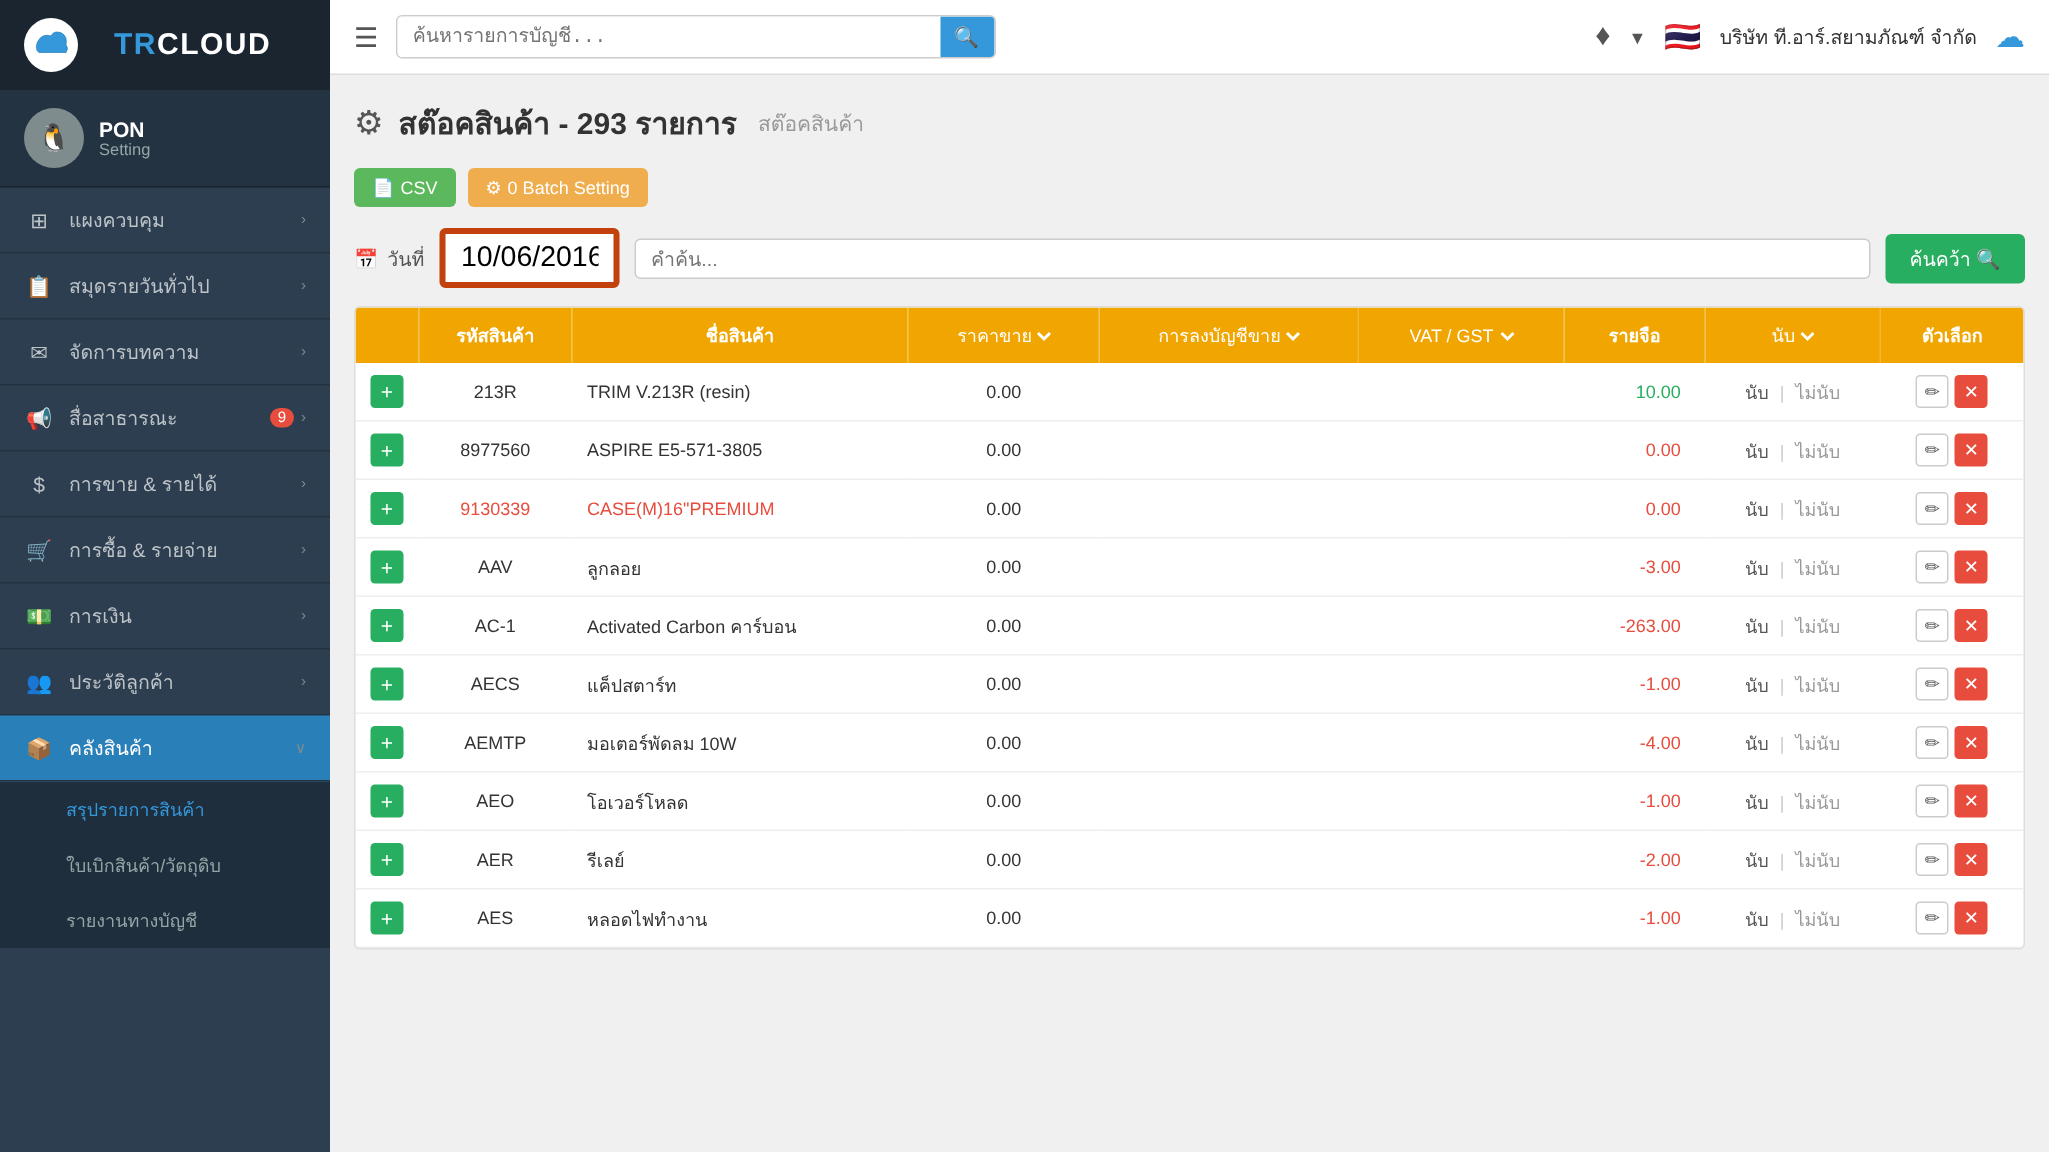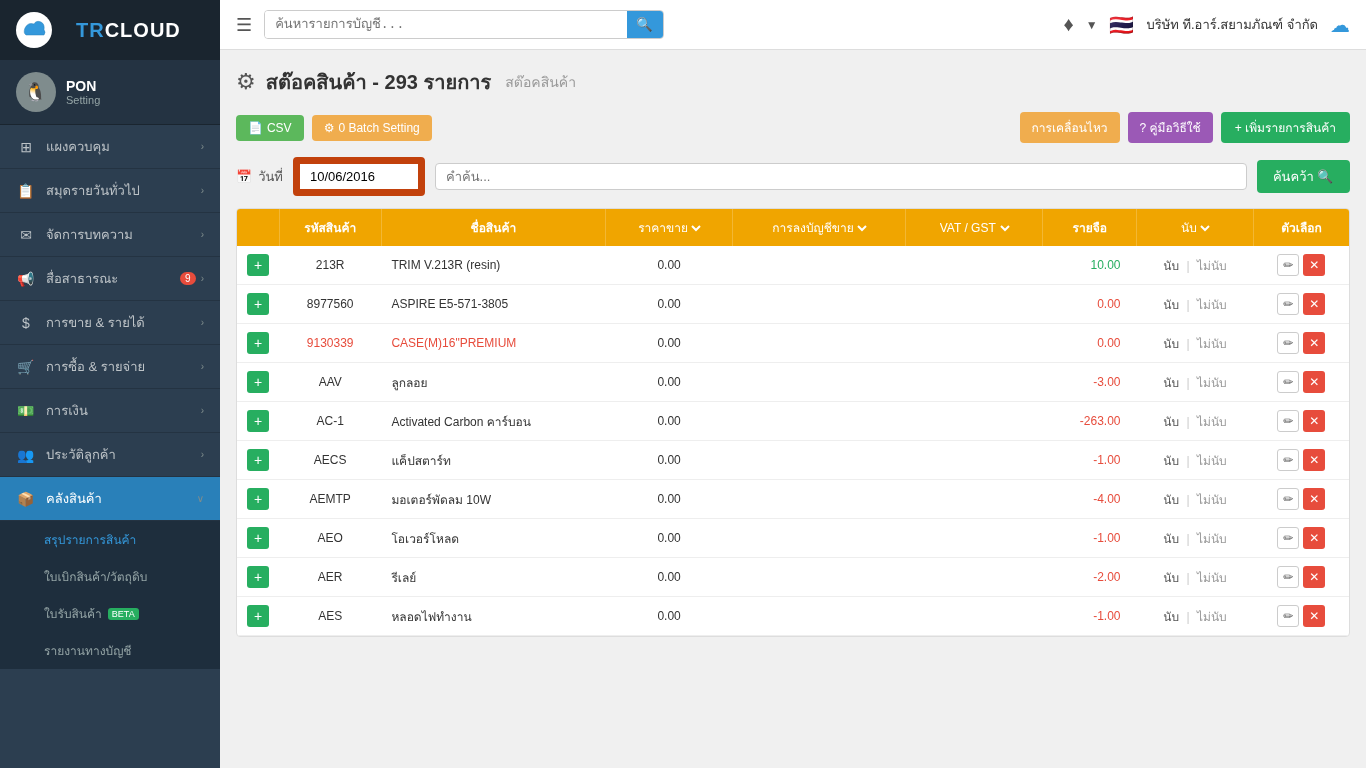--- a/index.html
+++ b/index.html
@@ -57,21 +57,21 @@
     .toolbar-left { display: flex; gap: 8px; }
     .btn-csv { background: #5cb85c; color: white; border: none; padding: 6px 12px; border-radius: 4px; cursor: pointer; font-size: 12px; display: flex; align-items: center; gap: 4px; }
     .btn-batch { background: #f0ad4e; color: white; border: none; padding: 6px 12px; border-radius: 4px; cursor: pointer; font-size: 12px; display: flex; align-items: center; gap: 4px; }
     .toolbar-right { display: flex; gap: 8px; }
     .btn-movement { background: #f0ad4e; color: white; border: none; padding: 6px 12px; border-radius: 4px; cursor: pointer; font-size: 12px; }
     .btn-help { background: #9b59b6; color: white; border: none; padding: 6px 12px; border-radius: 4px; cursor: pointer; font-size: 12px; }
     .btn-add { background: #27ae60; color: white; border: none; padding: 6px 14px; border-radius: 4px; cursor: pointer; font-size: 12px; }
 
     .filter-row { display: flex; align-items: center; gap: 10px; margin-bottom: 12px; }
     .filter-date-label { display: flex; align-items: center; gap: 6px; color: #555; font-size: 13px; }
-    .filter-date-input { border: 7px solid #c2410c; border-radius: 4px; padding: 5px 10px; font-size: 13px; width: 132px; }
+    .filter-date-input { border: 4px solid #c2410c; border-radius: 4px; padding: 5px 10px; font-size: 19px; width: 120px; }
     .filter-search-input { border: 1px solid #ccc; border-radius: 4px; padding: 5px 10px; font-size: 13px; flex: 1; }
     .btn-search { background: #27ae60; color: white; border: none; padding: 6px 16px; border-radius: 4px; cursor: pointer; font-size: 13px; display: flex; align-items: center; gap: 4px; }
 
     
     .table-container { background: white; border-radius: 4px; overflow: hidden; border: 1px solid #ddd; }
     table { width: 100%; border-collapse: collapse; }
     thead tr { background: #f0a500; color: white; }
     thead th { padding: 9px 10px; font-size: 12px; font-weight: 600; text-align: center; border-right: 1px solid rgba(255,255,255,0.2); }
     thead th:last-child { border-right: none; }
     thead th select { background: transparent; border: none; color: white; font-size: 12px; outline: none; cursor: pointer; }
@@ -159,21 +159,20 @@
     <span class="nav-arrow">›</span>
   </div>
   <div class="nav-item active">
     <span class="nav-icon">📦</span>
     <span class="nav-label">คลังสินค้า</span>
     <span class="nav-arrow">∨</span>
   </div>
   <div class="nav-sub">
     <div class="sub-item active">สรุปรายการสินค้า</div>
     <div class="sub-item">ใบเบิกสินค้า/วัตถุดิบ</div>
-    <div class="sub-item">ใบรับสินค้า <span class="sub-beta">BETA</span></div>
     <div class="sub-item">รายงานทางบัญชี</div>
   </div>
 </div>
 
 <div class="main">
 
   <div class="topbar">
     <span class="hamburger">☰</span>
     <div class="search-box">
       <input type="text" placeholder="ค้นหารายการบัญชี..." style="">
@@ -198,31 +197,20 @@
 
     <div class="toolbar">
       <div class="toolbar-left">
         <button class="btn-csv">
           <span>📄</span>
           <span>CSV</span>
         </button>
         <button class="btn-batch">
           <span>⚙</span>
           <span>0 Batch Setting</span>
-        </button>
-      </div>
-      <div class="toolbar-right">
-        <button class="btn-movement">
-          <span>การเคลื่อนไหว</span>
-        </button>
-        <button class="btn-help">
-          <span>? คู่มือวิธีใช้</span>
-        </button>
-        <button class="btn-add">
-          <span>+ เพิ่มรายการสินค้า</span>
         </button>
       </div>
     </div>
 
     <div class="filter-row">
       <div class="filter-date-label">
         <span>📅</span>
         <span>วันที่</span>
       </div>
       <input type="text" class="filter-date-input" value="10/06/2016" style="">

